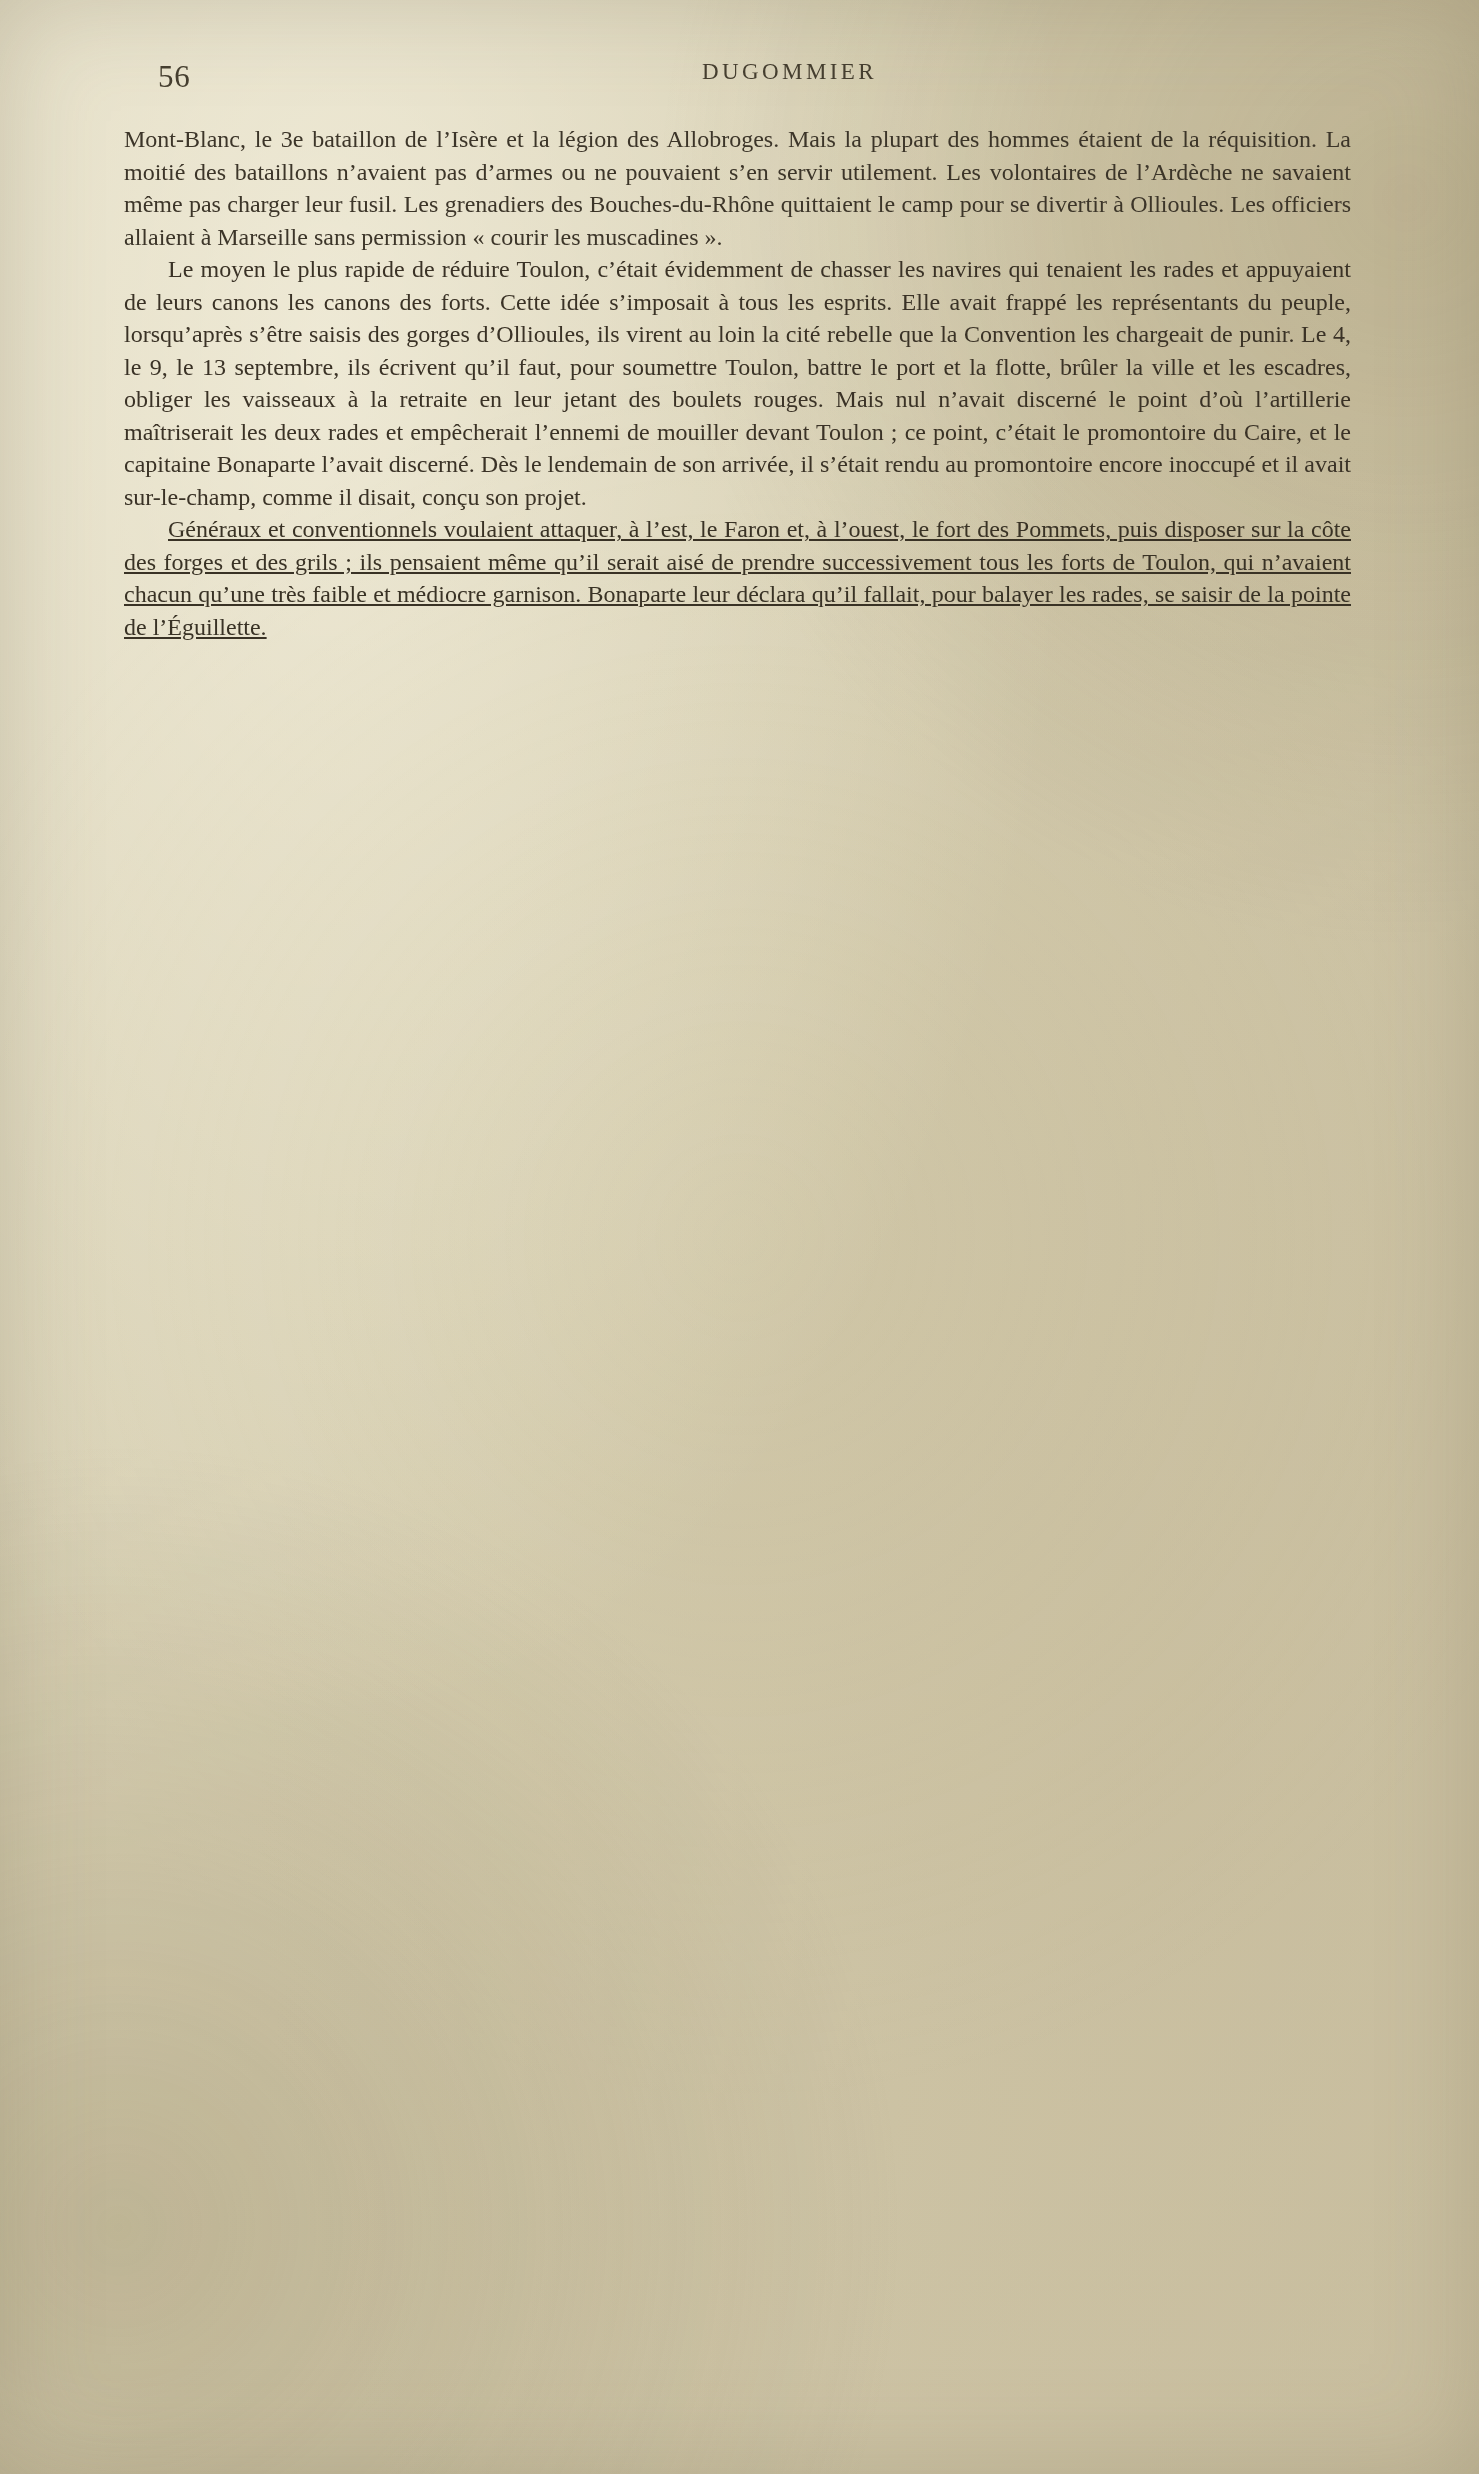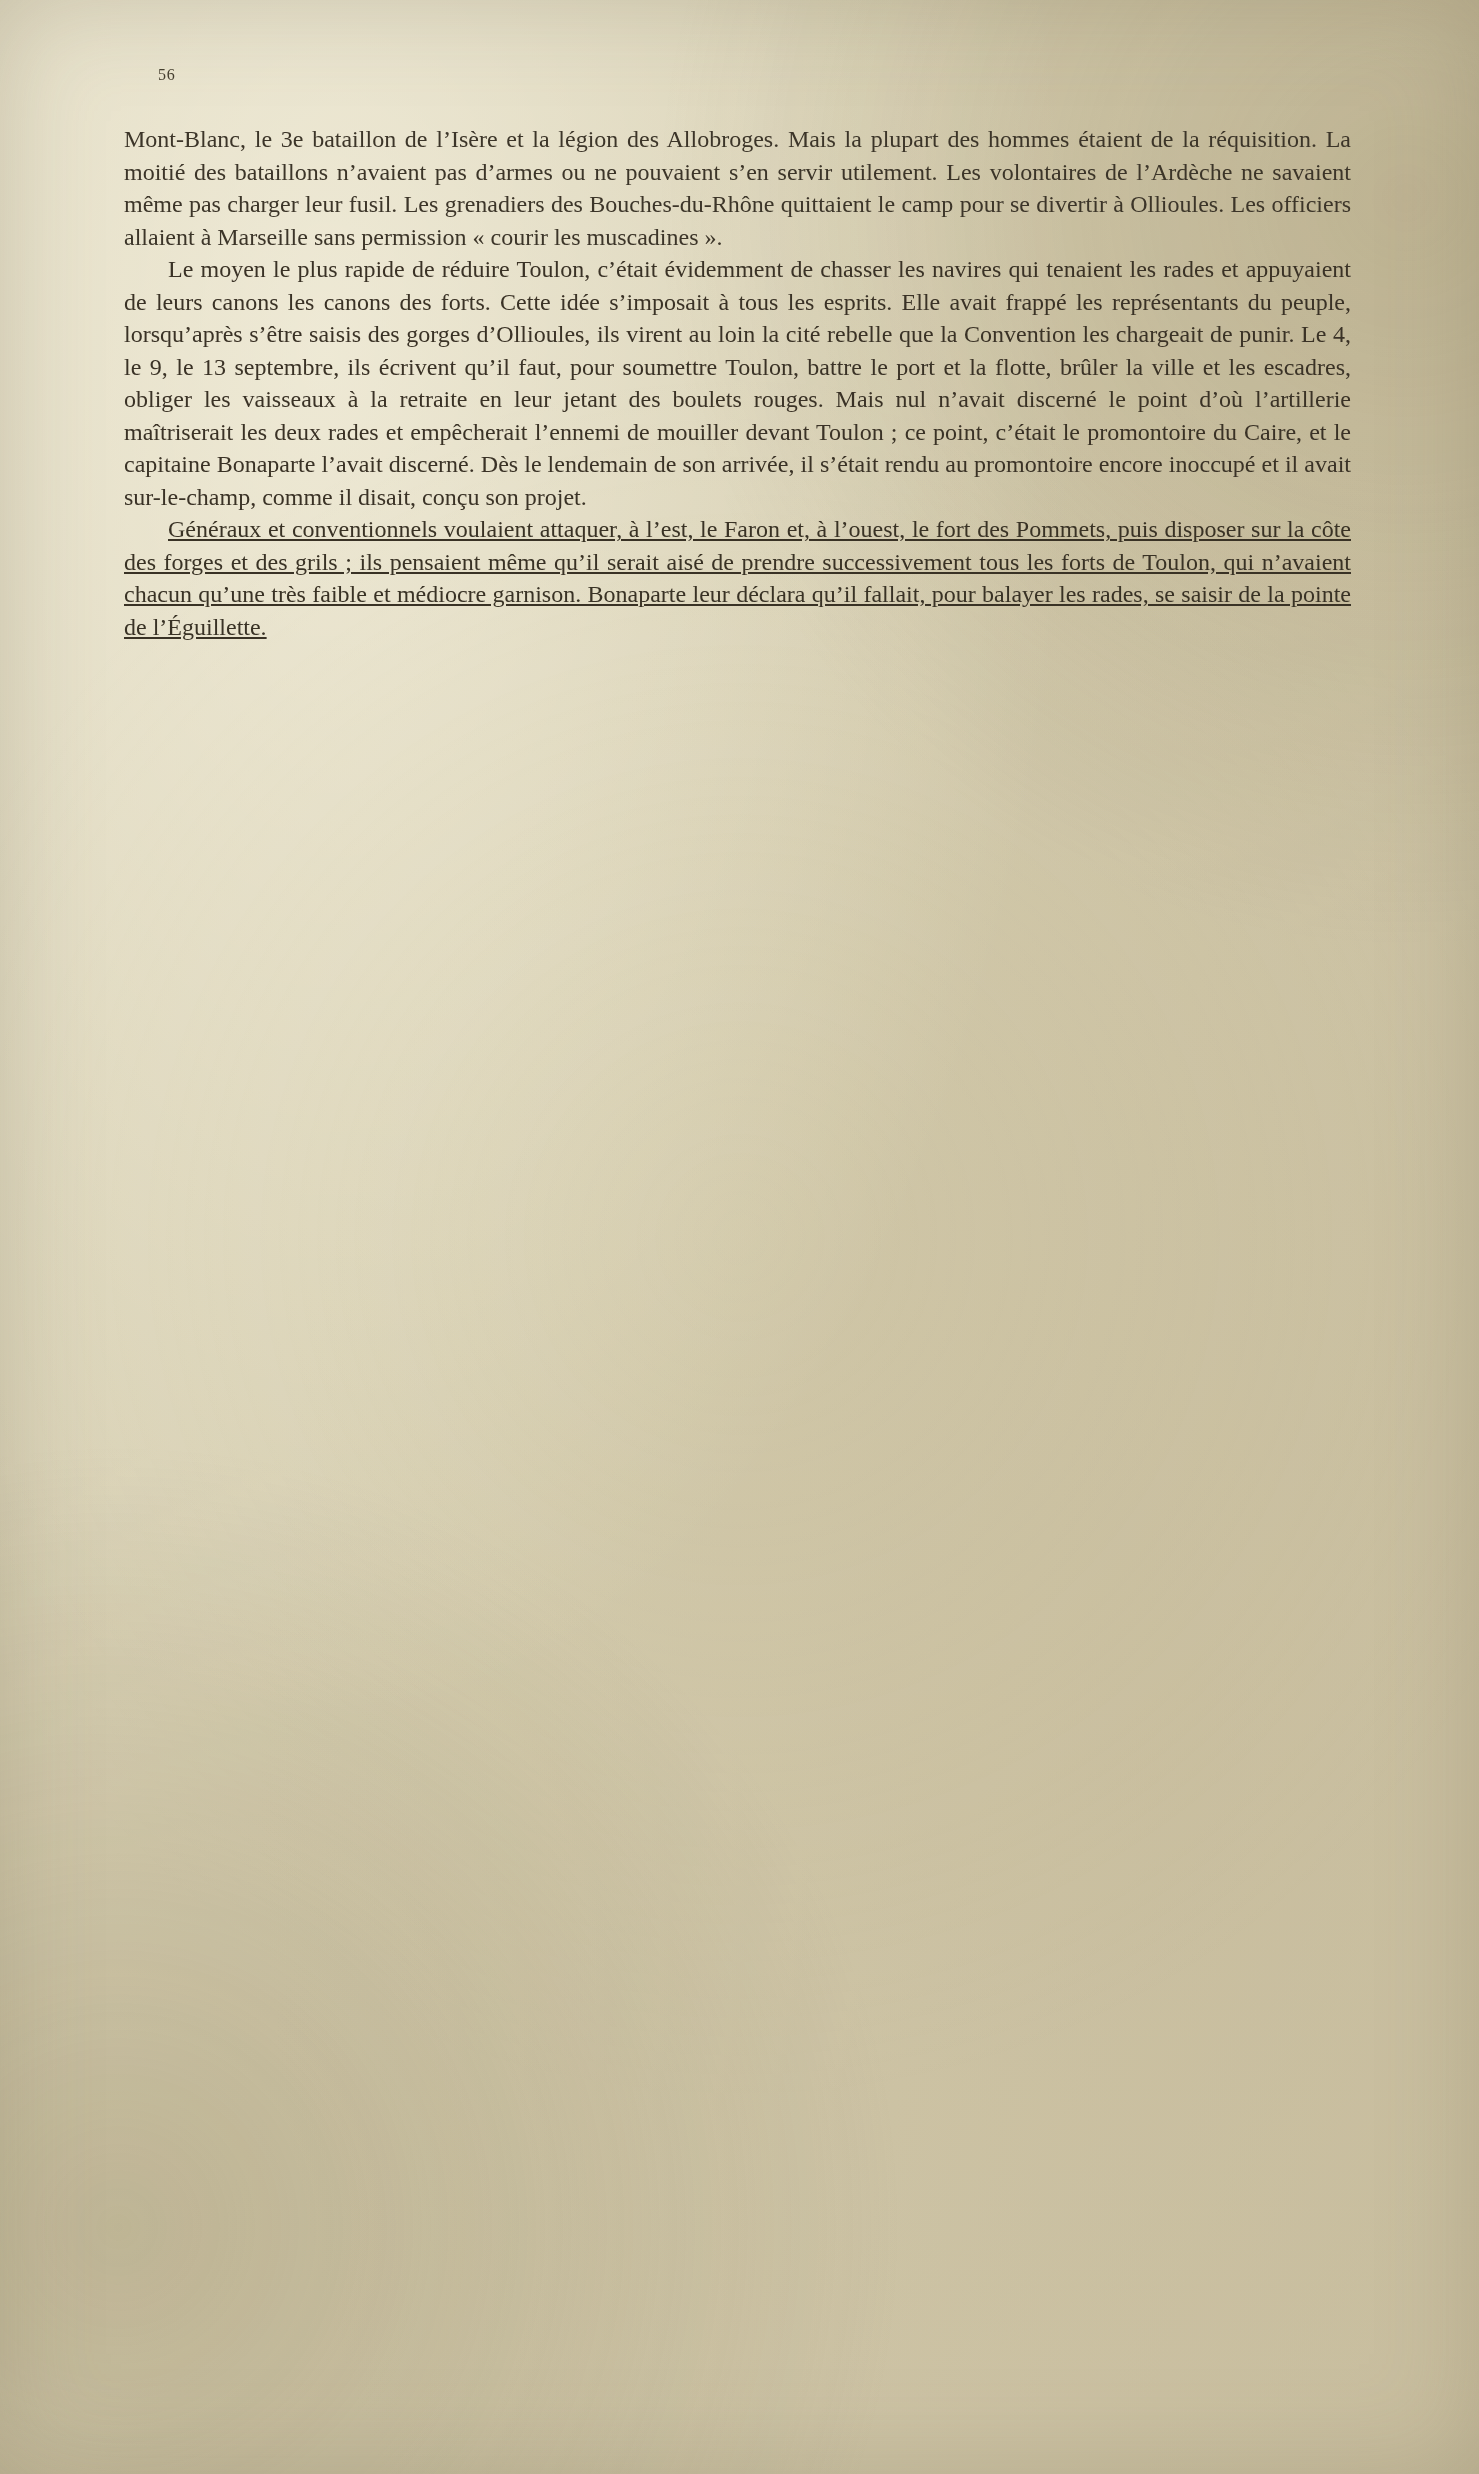--- a/index.html
+++ b/index.html
@@ -49,22 +49,22 @@
 
   .header {
     position: relative;
     height: 50px;
     font-family: "Liberation Serif", serif;
     color: #3b3528;
   }
   .folio {
     position: absolute;
     left: 34px;
-    top: 17px;
-    font-size: 16px;
+    top: 10px;
+    font-size: 31px;
     letter-spacing: 0.8px;
     color: #453e2f;
   }
   .running-title {
     position: absolute;
     left: 0;
     right: 0;
     top: 10px;
     text-align: center;
     font-size: 23px;
@@ -98,20 +98,21 @@
   .body-text p:nth-child(4) { color: #3b3428; }
 </style>
 </head>
 <body>
 
 <div class="page">
   <div class="content">
 
     <div class="header">
       <div class="folio">56</div>
+      <div class="running-title">DUGOMMIER</div>
     </div>
 
     <div class="body-text">
       <p class="no-indent">Mont-Blanc, le 3e bataillon de l’Isère et la légion des Allobroges. Mais la plupart des hommes étaient de la réquisition. La moitié des bataillons n’avaient pas d’armes ou ne pouvaient s’en servir utilement. Les volontaires de l’Ardèche ne savaient même pas charger leur fusil. Les grenadiers des Bouches-du-Rhône quittaient le camp pour se divertir à Ollioules. Les officiers allaient à Marseille sans permission « courir les muscadines ».</p>
       <p>Le moyen le plus rapide de réduire Toulon, c’était évidemment de chasser les navires qui tenaient les rades et appuyaient de leurs canons les canons des forts. Cette idée s’imposait à tous les esprits. Elle avait frappé les représentants du peuple, lorsqu’après s’être saisis des gorges d’Ollioules, ils virent au loin la cité rebelle que la Convention les chargeait de punir. Le 4, le 9, le 13 septembre, ils écrivent qu’il faut, pour soumettre Toulon, battre le port et la flotte, brûler la ville et les escadres, obliger les vaisseaux à la retraite en leur jetant des boulets rouges. Mais nul n’avait discerné le point d’où l’artillerie maîtriserait les deux rades et empêcherait l’ennemi de mouiller devant Toulon ; ce point, c’était le promontoire du Caire, et le capitaine Bonaparte l’avait discerné. Dès le lendemain de son arrivée, il s’était rendu au promontoire encore inoccupé et il avait sur-le-champ, comme il disait, conçu son projet.</p>
       <p>Généraux et conventionnels voulaient attaquer, à l’est, le Faron et, à l’ouest, le fort des Pommets, puis disposer sur la côte des forges et des grils ; ils pensaient même qu’il serait aisé de prendre successivement tous les forts de Toulon, qui n’avaient chacun qu’une très faible et médiocre garnison. Bonaparte leur déclara qu’il fallait, pour balayer les rades, se saisir de la pointe de l’Éguillette.</p>
     </div>
 
   </div>
 </div>

